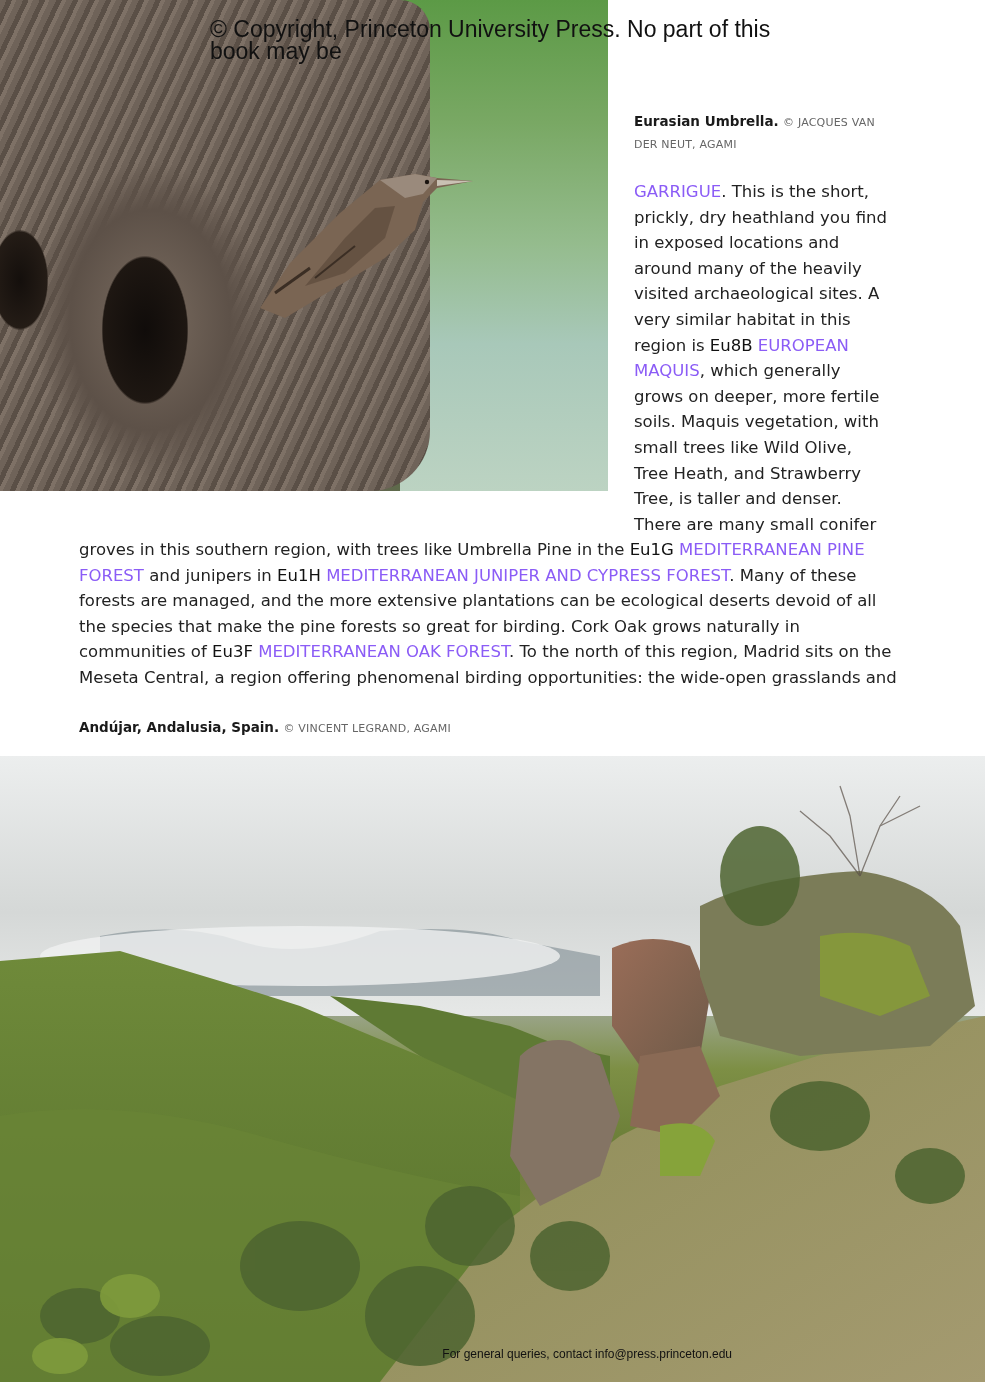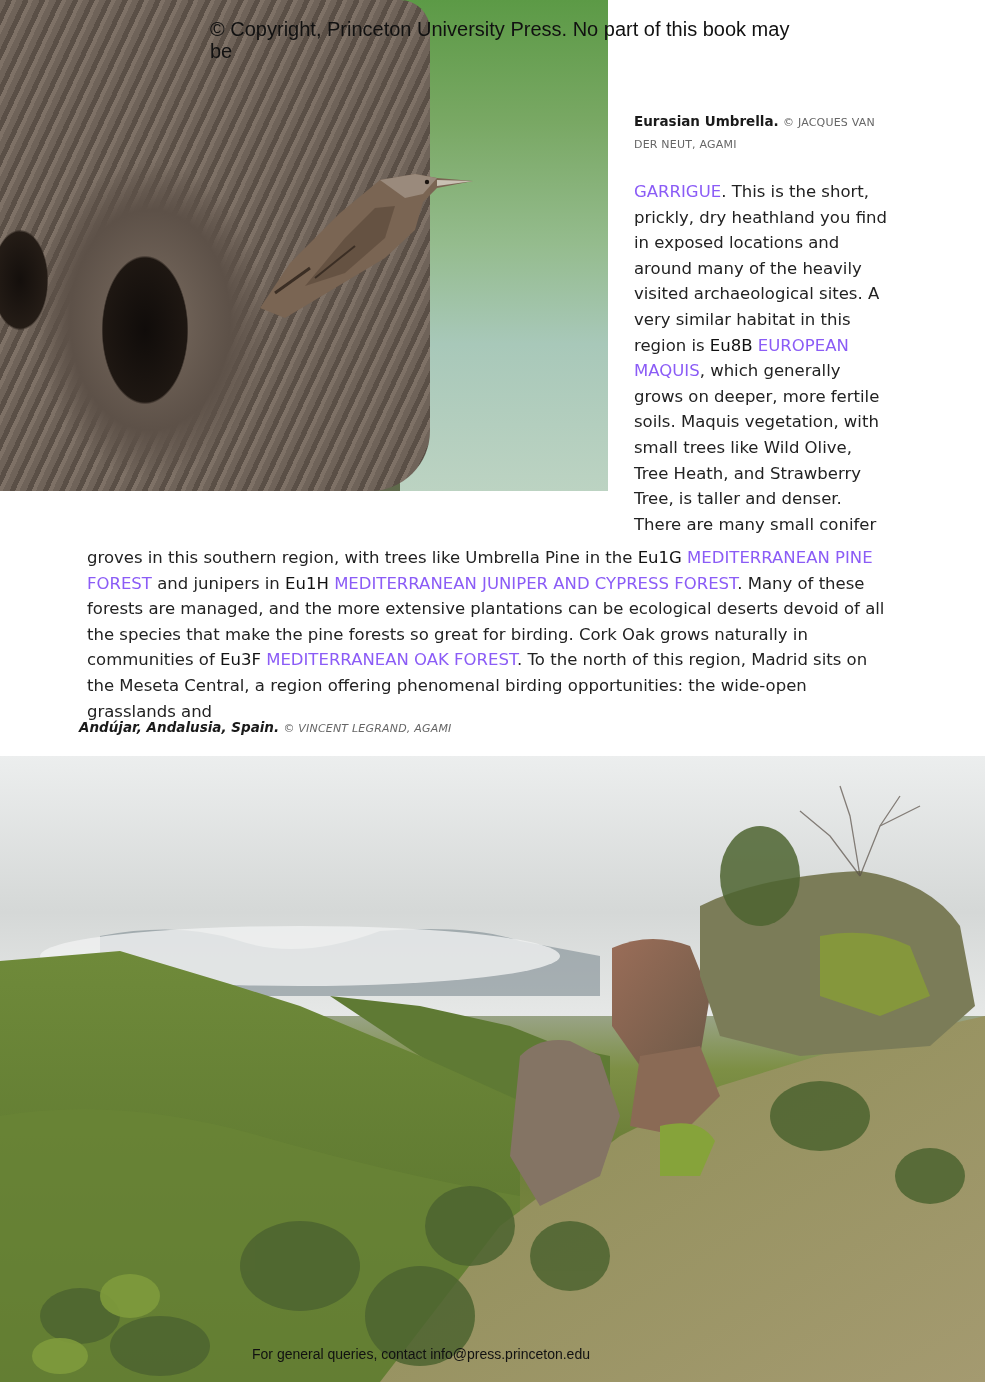--- a/index.html
+++ b/index.html
@@ -13,47 +13,47 @@
       radial-gradient(ellipse 70px 120px at 145px 330px, #100c0a 0%, #1e1712 60%, transparent 62%),
       radial-gradient(ellipse 45px 80px at 20px 280px, #140f0c 0%, #241c16 60%, transparent 63%),
       radial-gradient(ellipse 160px 220px at 150px 320px, #7a6c60 0%, #5d5148 50%, transparent 72%),
       repeating-linear-gradient(115deg, #6f6359 0 6px, #5a4f46 6px 11px, #7e7166 11px 15px),
       #63574d;
     border-top-right-radius: 30px; border-bottom-right-radius: 60px; }
   .photo-top .bokeh { position: absolute; left: 400px; top: 0; width: 208px; height: 491px;
     background: linear-gradient(180deg, #5c9a46 0%, #79a864 25%, #95bc8e 50%, #a8c8b9 70%, #bcd3c2 100%); }
   .photo-top .bird { position: absolute; left: 215px; top: 168px; width: 260px; height: 160px; }
 
-  .watermark { position: absolute; left: 210px; top: 18px; width: 580px; font-family: "Liberation Sans", sans-serif; font-size: 20px; line-height: 22px; color: #111; }
+  .watermark { position: absolute; left: 210px; top: 18px; width: 580px; font-family: "Liberation Sans", sans-serif; font-size: 23px; line-height: 22px; color: #111; }
   .watermark span { display: block; }
 
   
   .caption-top { position: absolute; left: 634px; top: 111px; width: 250px; font-size: 13.5px; line-height: 20px; }
   .cap-title { font-weight: bold; color: #1a1a1a; }
   .cap-credit { font-size: 11px; color: #666; letter-spacing: 0.2px; }
 
   
   .body-col { position: absolute; left: 634px; top: 179px; width: 255px; font-size: 16.5px; line-height: 25.6px; color: #222; }
   .body-col p { margin: 0; }
 
   .body-wide { position: absolute; left: 79px; top: 537px; width: 820px; font-size: 16.5px; line-height: 25.6px; color: #222; }
-  .body-wide p { margin: 8px; }
+  .body-wide p { margin: 0; }
 
   .hab { color: #8b5cf6; }
   .code { font-weight: normal; color: #111; }
 
   
-  .caption-bottom { position: absolute; left: 79px; top: 717px; width: 700px; font-size: 13.5px; line-height: 20px; font-style: italic; }
+  .caption-bottom { position: absolute; left: 79px; top: 717px; width: 700px; font-size: 13.5px; line-height: 20px; }
 
   
   .photo-bottom { position: absolute; left: 0; top: 756px; width: 985px; height: 626px; overflow: hidden;
     background: linear-gradient(180deg, #e9eaea 0%, #dcdede 18%, #c9cccb 28%, #e3e5e4 34%, #9ea792 40%, #7d8f45 50%, #6b7e38 62%, #77833f 75%, #8f8a58 88%, #7c7349 100%); }
   .photo-bottom svg { position: absolute; left: 0; top: 0; }
 
-  .footer-note { position: absolute; left: 252px; top: 1343px; width: 480px; font-family: "Liberation Sans", sans-serif; font-size: 14px; line-height: 22px; color: #111; white-space: nowrap; }
+  .footer-note { position: absolute; left: 252px; top: 1343px; width: 480px; font-family: "Liberation Sans", sans-serif; font-size: 12px; line-height: 22px; color: #111; white-space: nowrap; text-align: right; }
 </style>
 </head>
 <body>
 
 <div class="photo-top">
   <div class="bokeh"></div>
   <div class="bark"></div>
   <svg class="bird" viewBox="0 0 260 160" width="260" height="160">
     <path d="M45 140 L75 95 L125 45 L165 12 L200 6 L222 10 L258 13 L222 20 L208 34 L200 62 L170 90 L120 120 L70 150 Z" fill="#7a6553"></path>
     <path d="M90 118 L130 70 L160 40 L180 38 L170 70 L130 105 Z" fill="#5c4a3c" opacity="0.7"></path>

